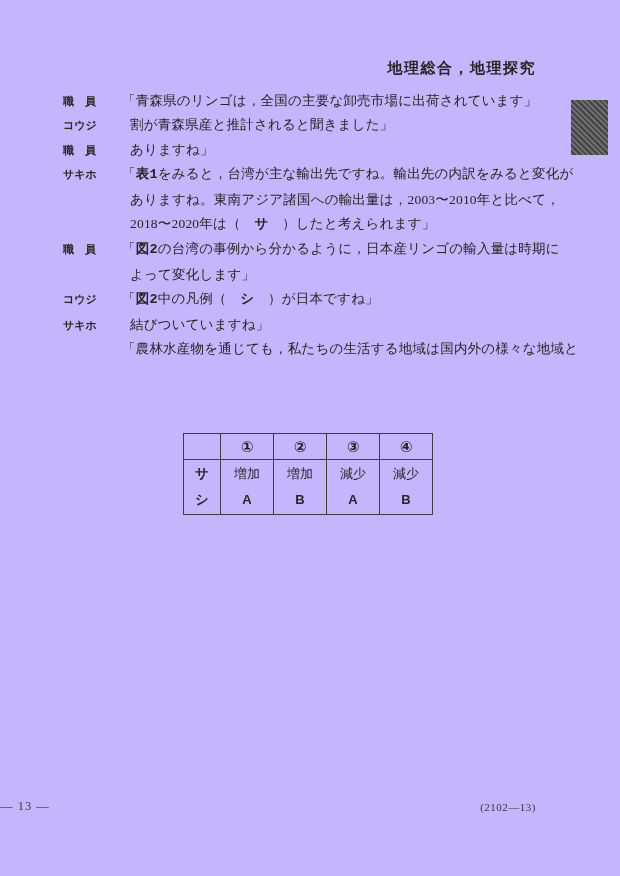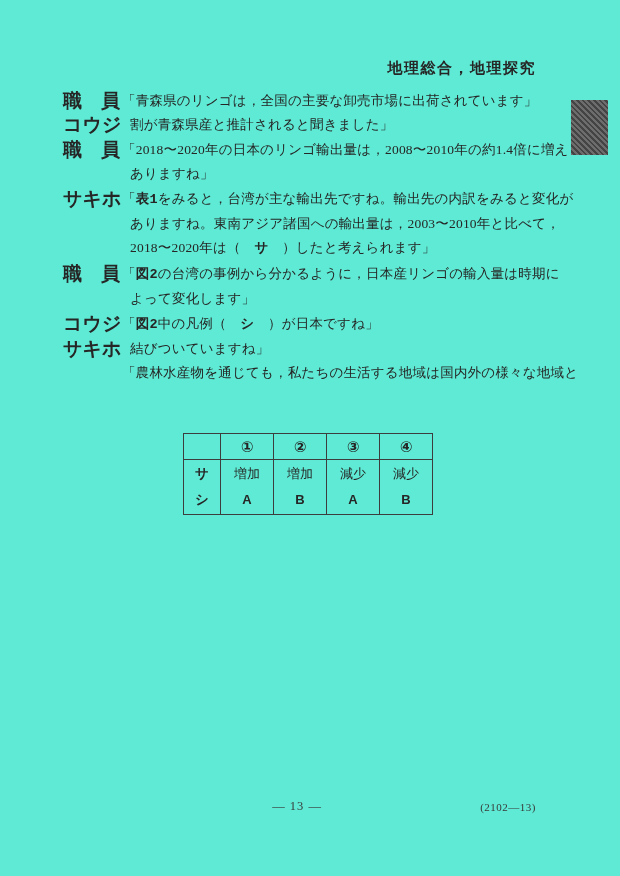--- a/index.html
+++ b/index.html
@@ -1,36 +1,36 @@
 <!DOCTYPE html>
 <html><head>
 <meta charset="utf-8">
 <style>
   html,body{margin:0;padding:0;background:#e8e8e8;}
   .page{
     position:relative;width:620px;height:876px;margin:0 auto;
-    background:#5eead4;color:#262626;overflow:hidden;
+    background:#c4b5fd;color:#262626;overflow:hidden;
     font-family:"Liberation Serif","DejaVu Serif",serif;
   }
   .header-title{
     position:absolute;top:59px;right:84px;
     font-family:"Liberation Sans","DejaVu Sans",sans-serif;
     font-weight:bold;font-size:15px;letter-spacing:1.5px;
   }
   .edge-tab{
     position:absolute;top:100px;right:12px;width:37px;height:55px;
     background:#4d4d4d;
     background-image:repeating-linear-gradient(45deg, rgba(255,255,255,.18) 0 2px, rgba(0,0,0,.12) 2px 4px);
   }
   .dialogue{position:absolute;left:63px;top:89px;width:500px;}
   .d-row{display:flex;align-items:flex-start;}
   .speaker{
     flex:0 0 59px;width:59px;
     font-family:Liberation Sans, sans-serif;
-    font-weight:bold;font-size:19px;line-height:24.4px;
+    font-weight:bold;font-size:11px;line-height:24.4px;
   }
   .dtext{font-size:13.5px;line-height:24.4px;letter-spacing:.2px;}
   .dtext .line{white-space:nowrap;padding-left:8px;}
   .dtext .line.first{padding-left:0;}
   .b{font-weight:bold;font-family:Liberation Mono, monospace;}
   .answer-table{
     position:absolute;left:183px;top:433px;
     border-collapse:collapse;text-align:center;
   }
   .answer-table th,.answer-table td{
@@ -46,21 +46,21 @@
     font-family:"Liberation Sans","DejaVu Sans",sans-serif;
     font-weight:bold;font-size:13.5px;line-height:26px;
   }
   .cell-top{font-size:13px;line-height:26px;margin-top:1px;}
   .cell-bottom{
     font-family:"Liberation Sans","DejaVu Sans",sans-serif;
     font-weight:bold;font-size:13px;line-height:26px;margin-bottom:1px;
   }
   .footer-page{
     position:absolute;top:799px;left:0;width:620px;padding-right:26px;
-    box-sizing:border-box;text-align:center;font-size:12.5px;letter-spacing:1px;color:#3a3a3a;
+    box-sizing:border-box;text-align:left;font-size:12.5px;letter-spacing:1px;color:#3a3a3a;
   }
   .footer-code{
     position:absolute;top:801px;right:84px;font-size:11px;letter-spacing:.5px;color:#3a3a3a;
   }
 </style>
 </head>
 <body>
 
 <div class="page" style="color: rgb(38, 38, 38);">
 
@@ -77,21 +77,20 @@
       </div>
       <div class="d-row">
         <div class="speaker">コウジ</div>
         <div class="dtext">
           <div class="line"><span>割が青森県産と推計されると聞きました」</span></div>
         </div>
       </div>
       <div class="d-row">
         <div class="speaker">職　員</div>
         <div class="dtext">
-          <div class="line first"><span>「2018〜2020年の日本のリンゴ輸出量は，2008〜2010年の約1.4倍に増え</span></div>
           <div class="line"><span>ありますね」</span></div>
         </div>
       </div>
       <div class="d-row">
         <div class="speaker">サキホ</div>
         <div class="dtext">
           <div class="line first"><span>「</span><span class="b">表1</span><span>をみると，台湾が主な輸出先ですね。輸出先の内訳をみると変化が</span></div>
           <div class="line"><span>ありますね。東南アジア諸国への輸出量は，2003〜2010年と比べて，</span></div>
           <div class="line"><span>2018〜2020年は（　</span><span class="b">サ</span><span>　）したと考えられます」</span></div>
         </div>

